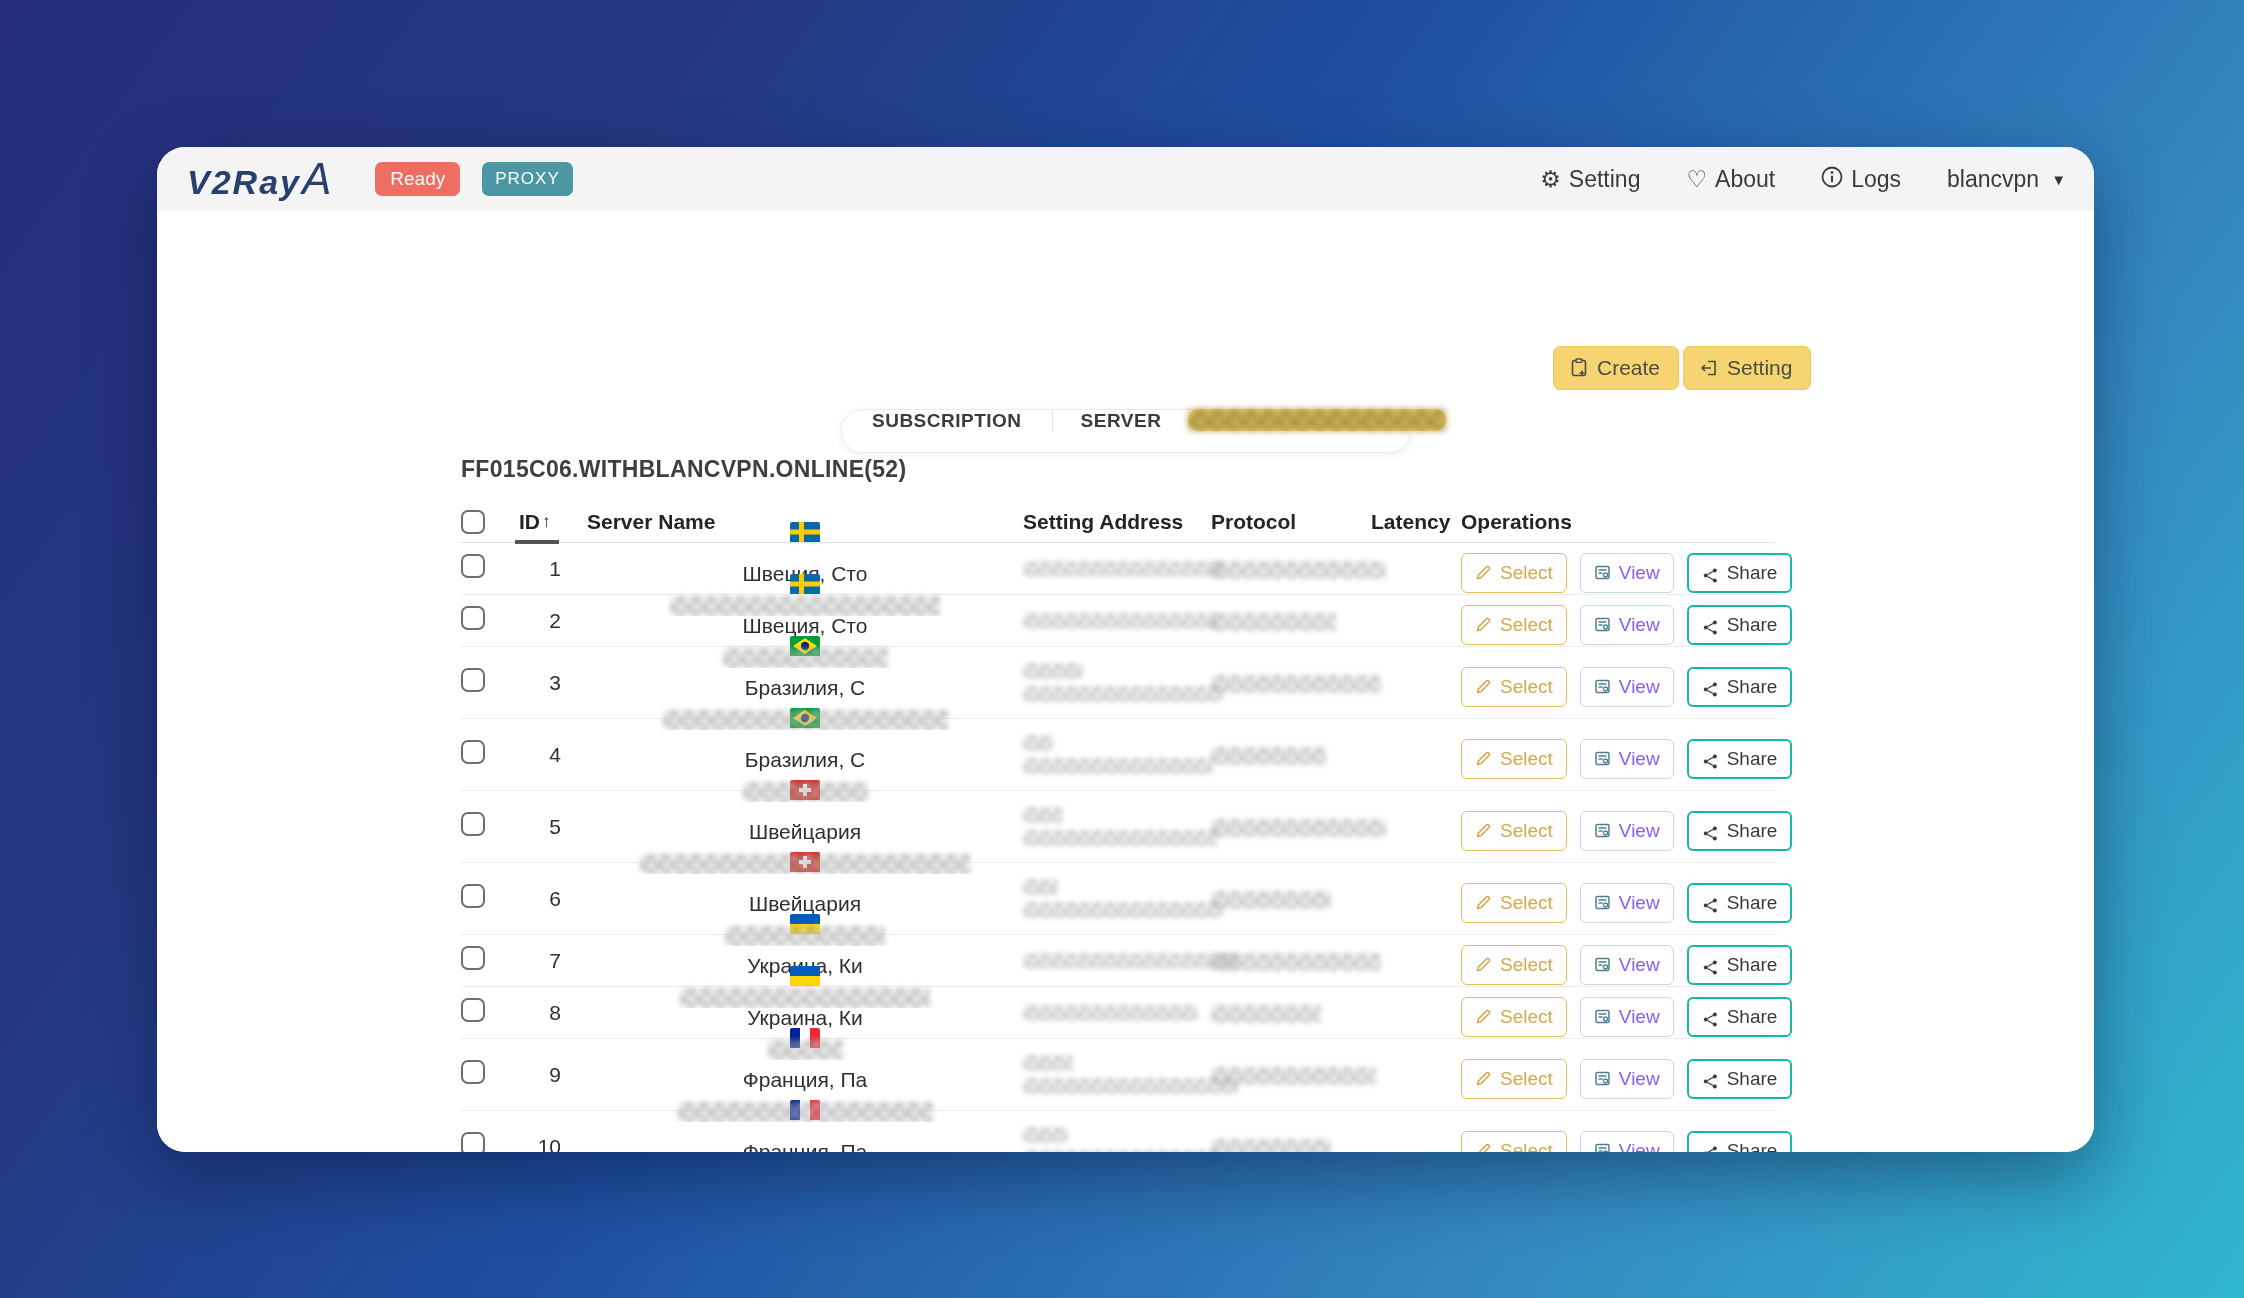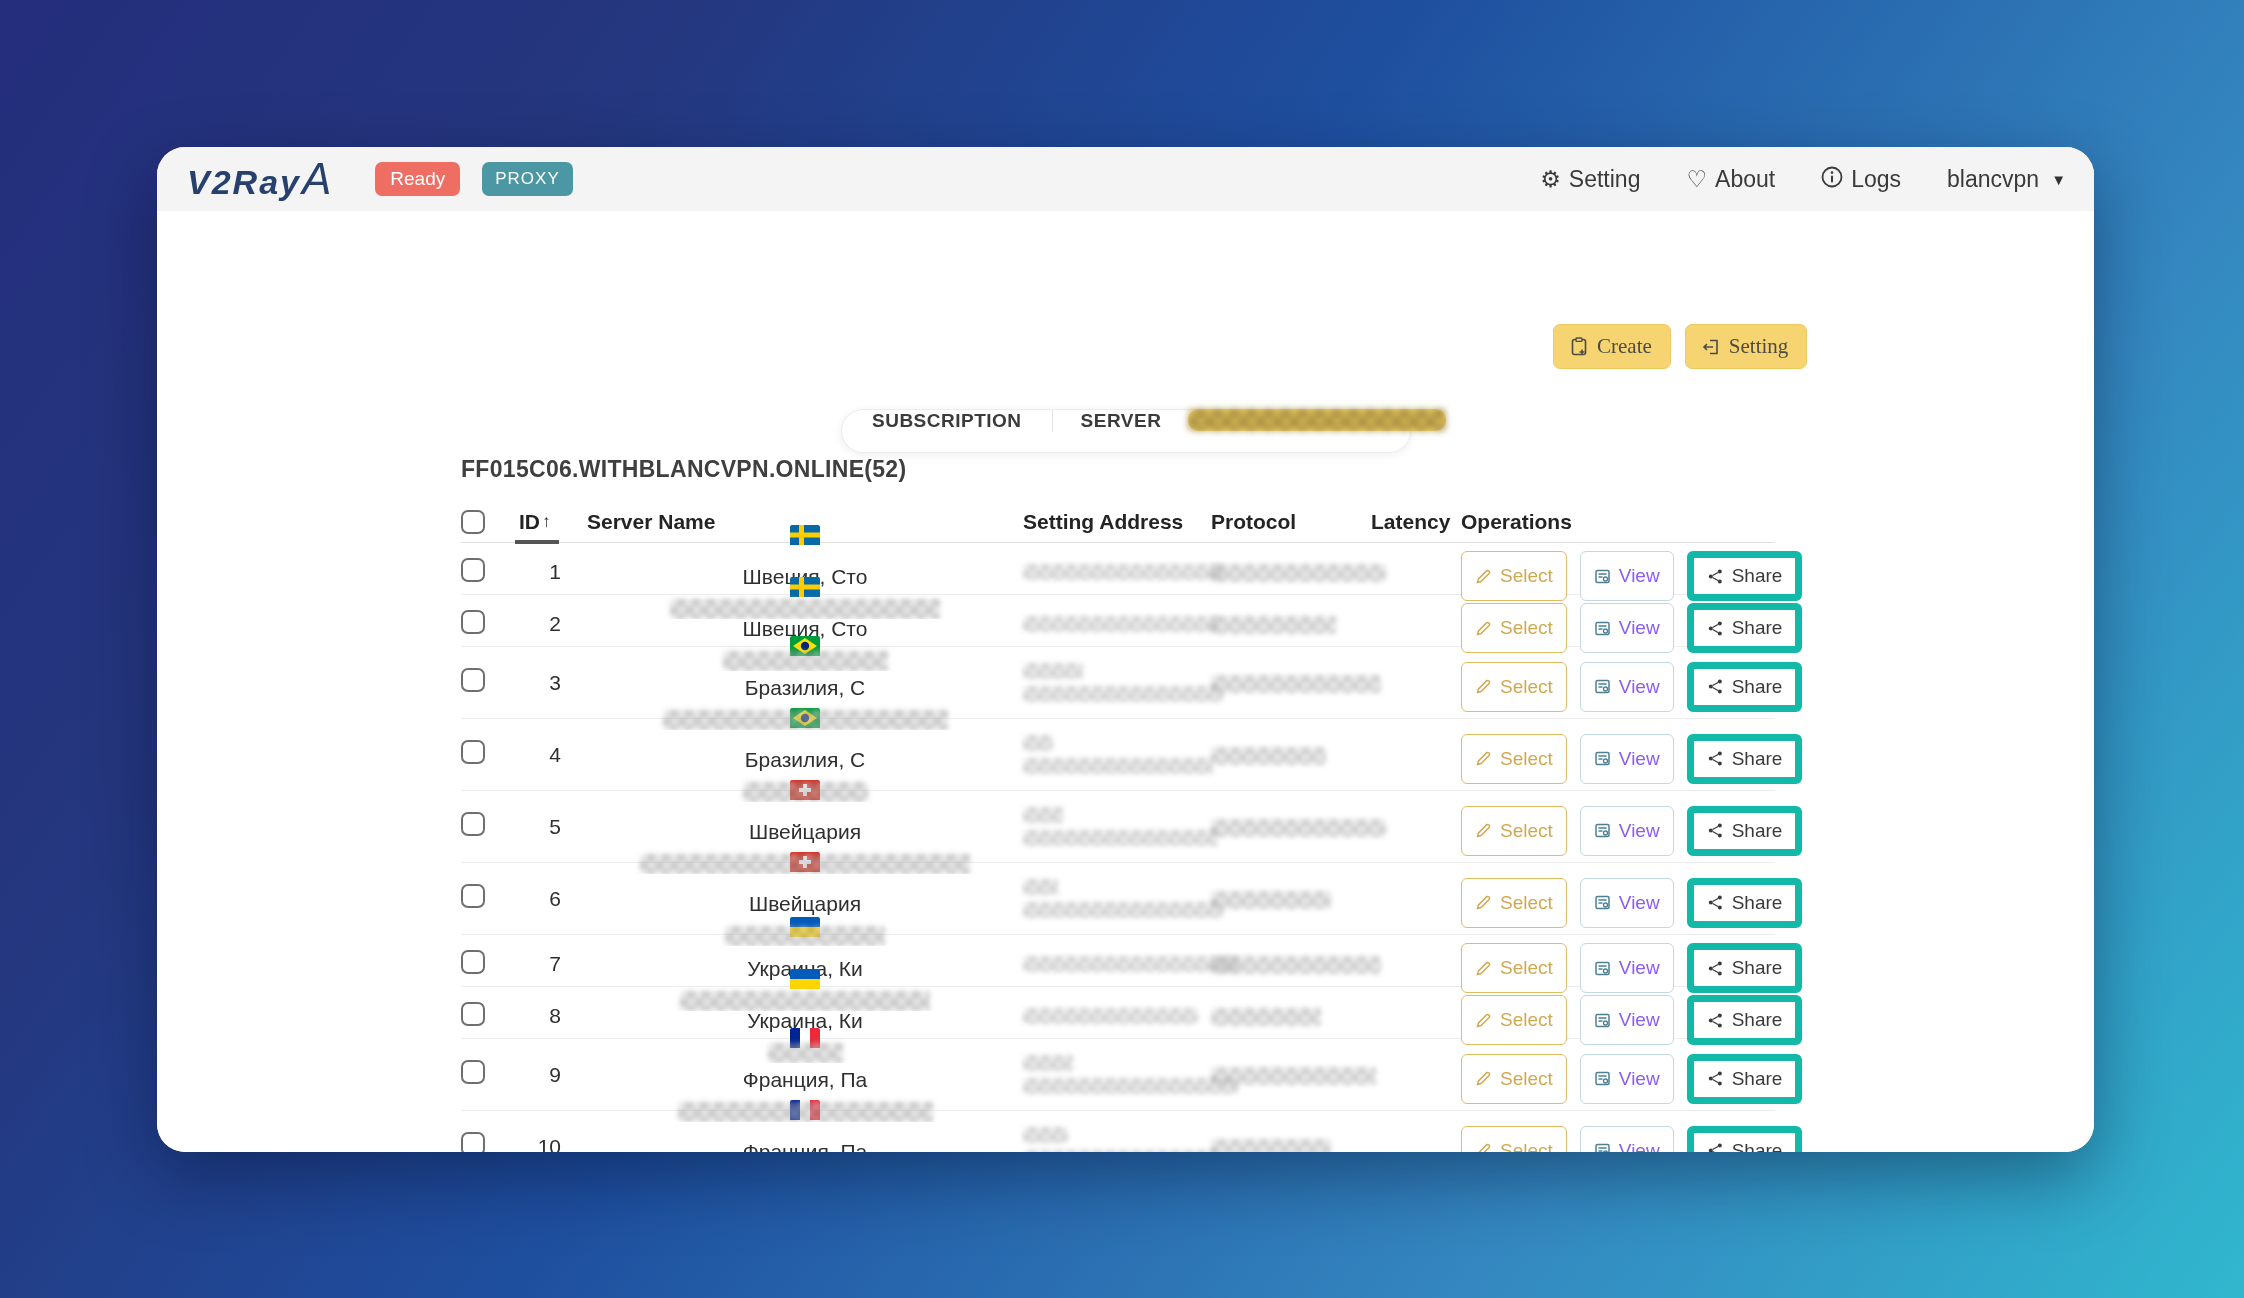--- a/index.html
+++ b/index.html
@@ -25,21 +25,21 @@
   .badge { border-radius:7px; color:#fff; font-size:19px; padding:6px 15px; }
   .badge-ready { background:#ee6e63; margin-left:42px; }
   .badge-proxy { background:#4b98a4; margin-left:22px; letter-spacing:1px; font-size:17px; padding:7px 13px; }
   .nav-spacer { flex:1; }
   .nav-item { display:flex; align-items:center; gap:8px; color:#3a3a3a; font-size:23px;
               margin-left:46px; cursor:pointer; }
   .nav-icon { font-size:23px; line-height:1; }
   .caret { font-size:15px; margin-left:4px; color:#333; }
   
   .content { position:relative; width:100%; height:941px; background:#fff; }
-  .toolbar { position:absolute; top:113px; left:1396px; display:flex; gap:14px;font-family:Liberation Serif, serif; }
+  .toolbar { position:absolute; top:135px; left:1396px; display:flex; gap:4px; }
   .ybtn {
     background:#f6d471; border:1px solid #efca5f; border-radius:7px;
     font-size:21px; color:#4c4c44; padding:9px 18px 9px 15px;
     display:inline-flex; align-items:center; gap:8px; cursor:pointer;
     font-family:inherit;
   }
   .ybtn svg { display:block; }
   
   .tabs {
     position:absolute; left:684px; top:198px; height:44px; width:570px;
@@ -93,21 +93,21 @@
   .flag svg { display:block; }
   .c-addr { display:flex; flex-direction:column; justify-content:center; gap:7px; align-items:flex-start; }
   .c-ops { display:flex; gap:13px; }
   .btn {
     background:#fff; border-radius:6px; font-size:19px; padding:7px 13px;
     display:inline-flex; align-items:center; gap:8px; cursor:pointer; font-family:inherit;margin-top:8px;
   }
   .btn svg { display:block; }
   .btn-select { border:1px solid #e2bc5e; color:#cfa94e; }
   .btn-view   { border:1px solid #c3d8e0; color:#8b5cf6; }
-  .btn-share  { border:7px solid #14b8a6; color:#3a3a3a; }
+  .btn-share  { border:2px solid #14b8a6; color:#3a3a3a;align-items:flex-end; }
 </style>
 </head>
 <body>
 
 <div class="card">
 
   <div class="navbar">
     <div class="logo">
       <span>V2Ray</span>
         <span class="logo-a">A</span>

